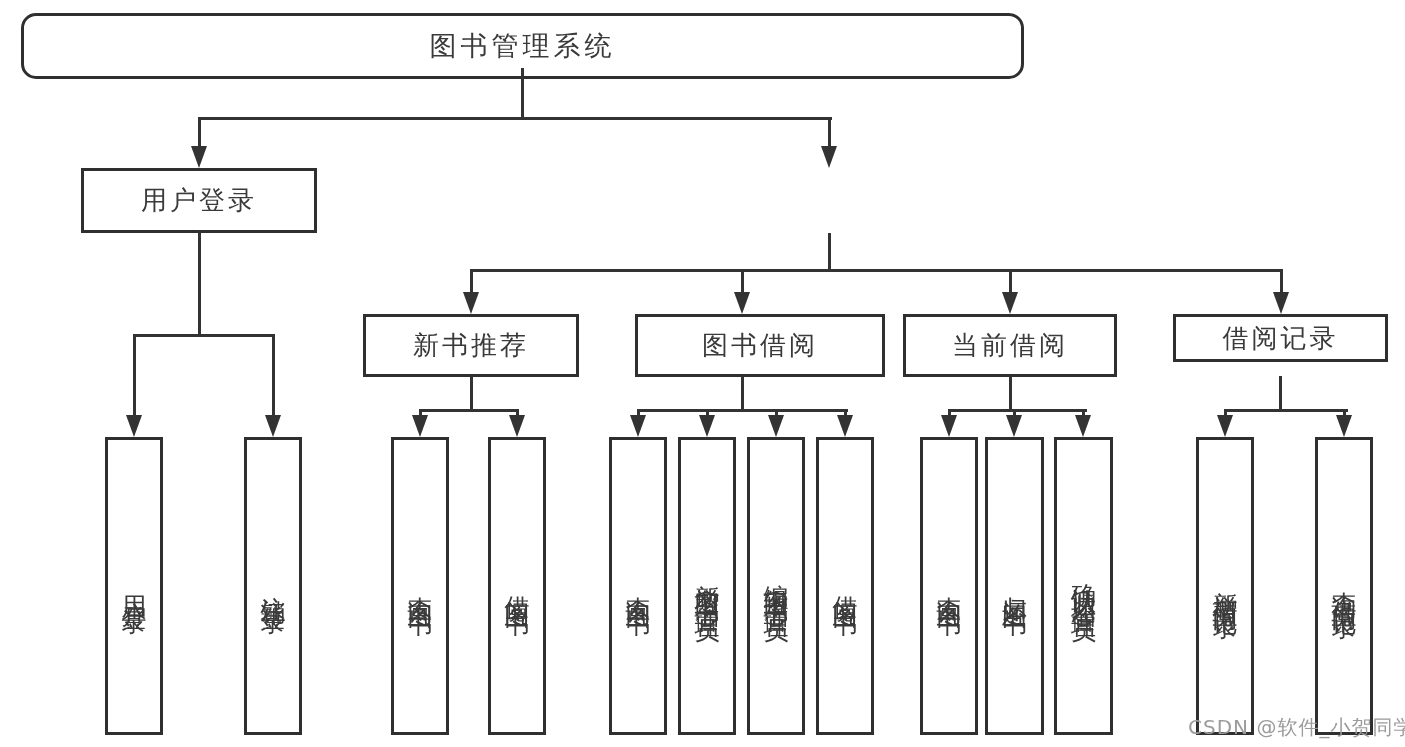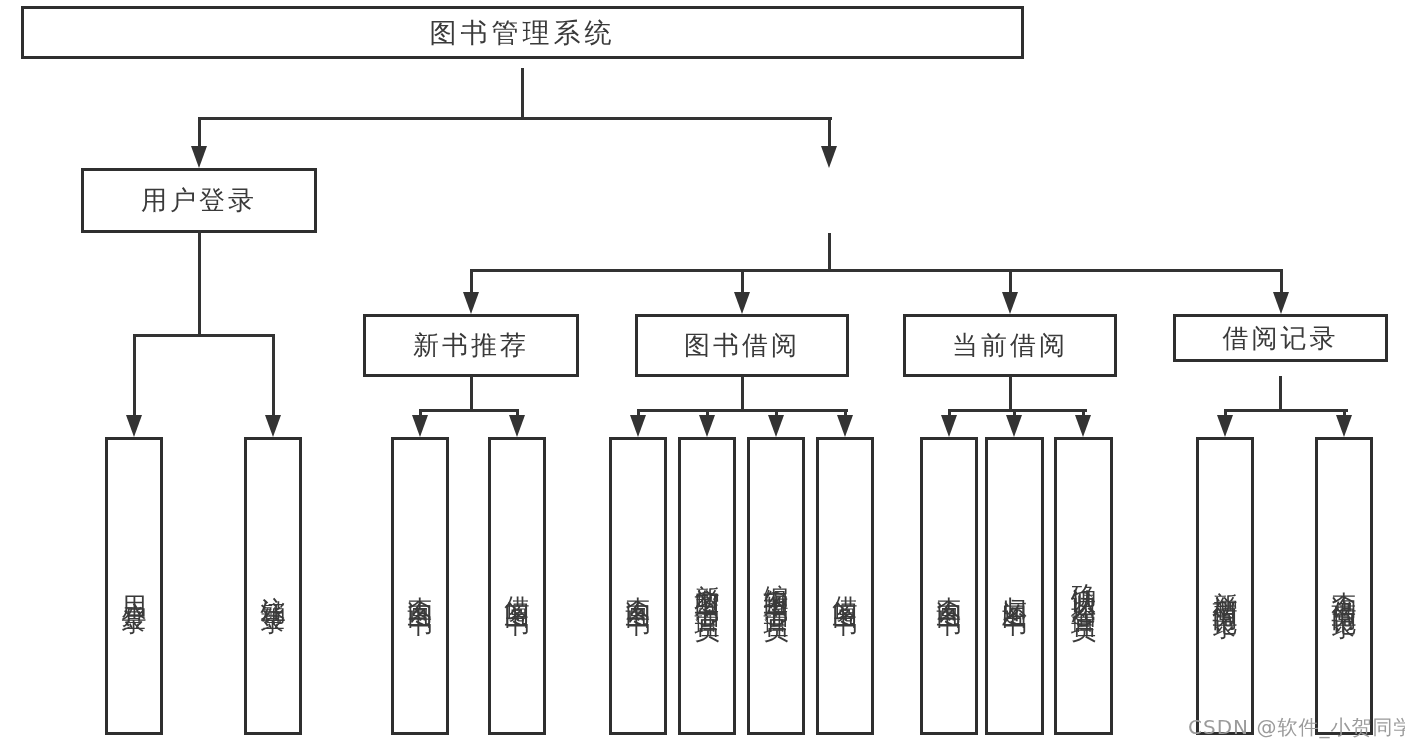--- a/index.html
+++ b/index.html
@@ -18,26 +18,26 @@
       border-left:8px solid transparent;border-right:8px solid transparent;
       border-top:22px solid #333333;}
   .wm{position:absolute;left:1188px;top:714px;color:#9b9b9b;font-size:20px;
       letter-spacing:1px;z-index:10;white-space:nowrap;}
 </style>
 </head>
 <body>
 
 <div class="stage">
 
-  <div class="node root" style="left:21px;top:6px;width:1003px;height:53px;">图书管理系统</div>
+  <div class="node root" style="left:21px;top:13px;width:1003px;height:66px;border-radius:15px;">图书管理系统</div>
 
   <div class="node" style="left:81px;top:168px;width:236px;height:65px;">用户登录</div>
 
   <div class="node" style="left:363px;top:314px;width:216px;height:63px;text-align:center;">新书推荐</div>
-  <div class="node" style="left:635px;top:314px;width:214px;height:63px;">图书借阅</div>
+  <div class="node" style="left:635px;top:314px;width:250px;height:63px;">图书借阅</div>
   <div class="node" style="left:903px;top:314px;width:214px;height:63px;">当前借阅</div>
   <div class="node" style="left:1173px;top:314px;width:215px;height:48px;">借阅记录</div>
 
   <div class="node leaf" style="left:105px;top:437px;width:58px;height:298px;">用户登录</div>
   <div class="node leaf" style="left:244px;top:437px;width:58px;height:298px;">注销登录</div>
   <div class="node leaf" style="left:391px;top:437px;width:58px;height:298px;">查询图书</div>
   <div class="node leaf" style="left:488px;top:437px;width:58px;height:298px;">借阅图书</div>
   <div class="node leaf" style="left:609px;top:437px;width:58px;height:298px;">查询图书</div>
   <div class="node leaf" style="left:678px;top:437px;width:58px;height:298px;">新增图书（管理员）</div>
   <div class="node leaf" style="left:747px;top:437px;width:58px;height:298px;">编辑图书（管理员）</div>

